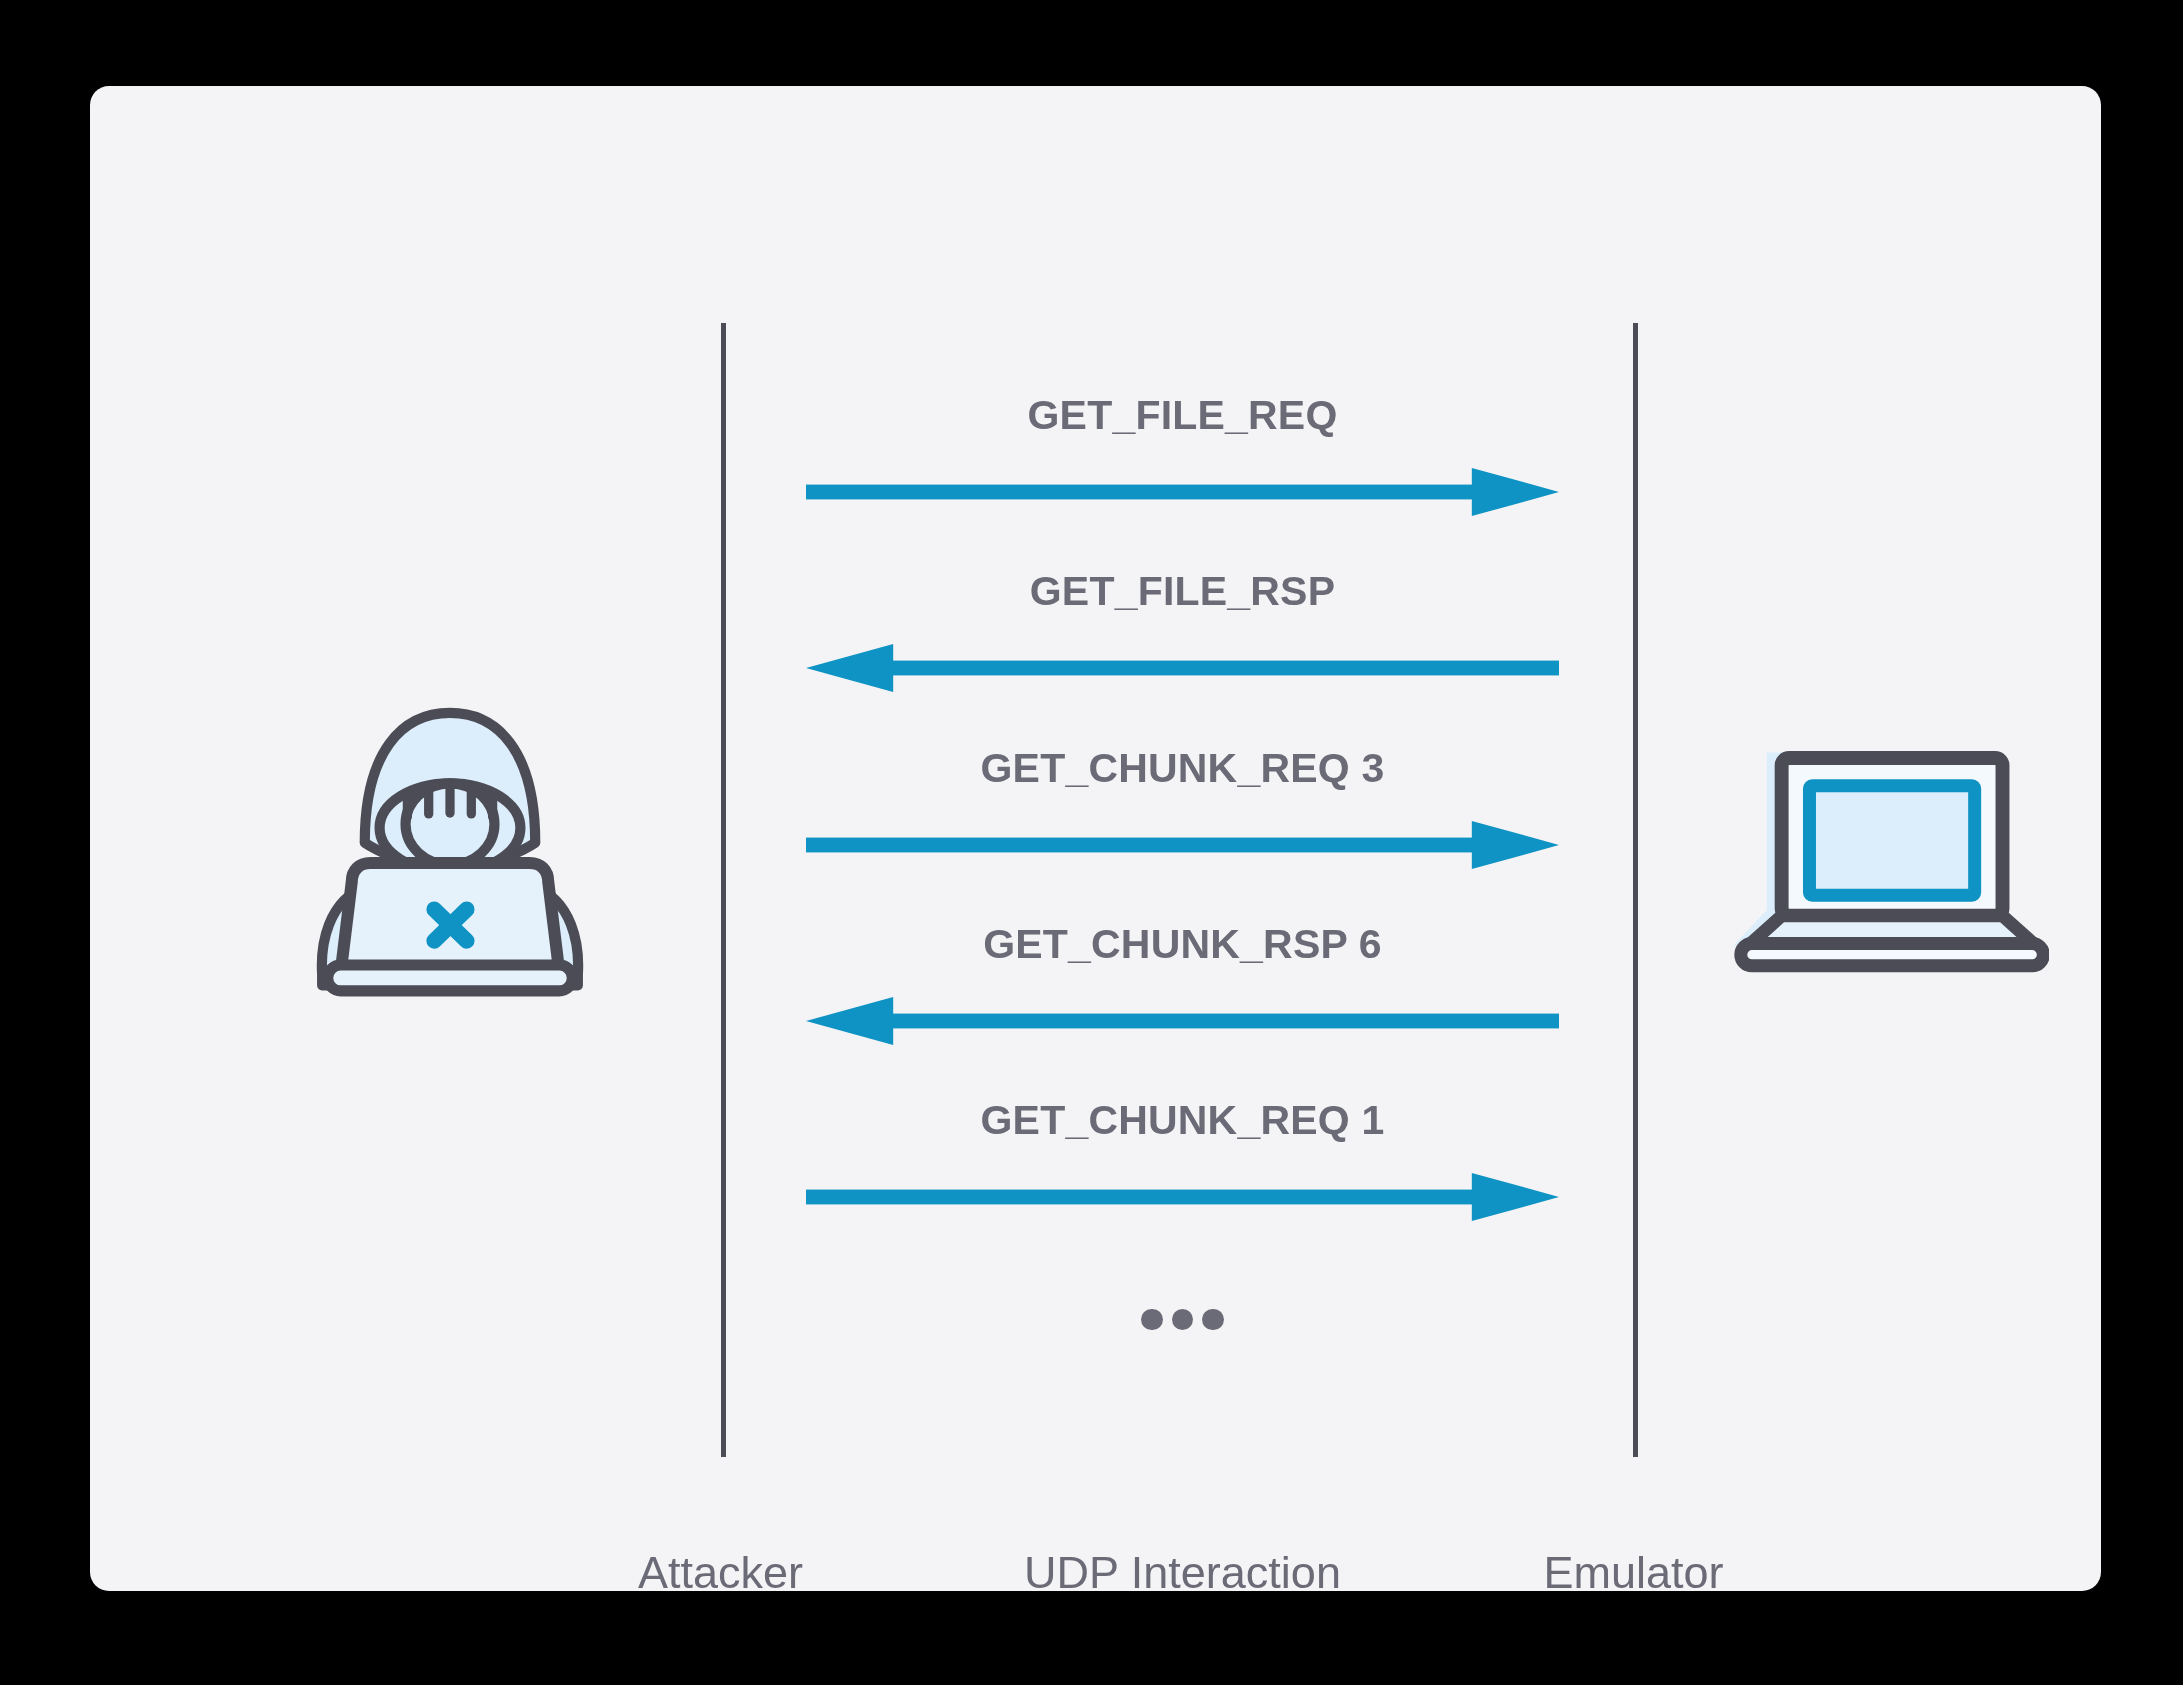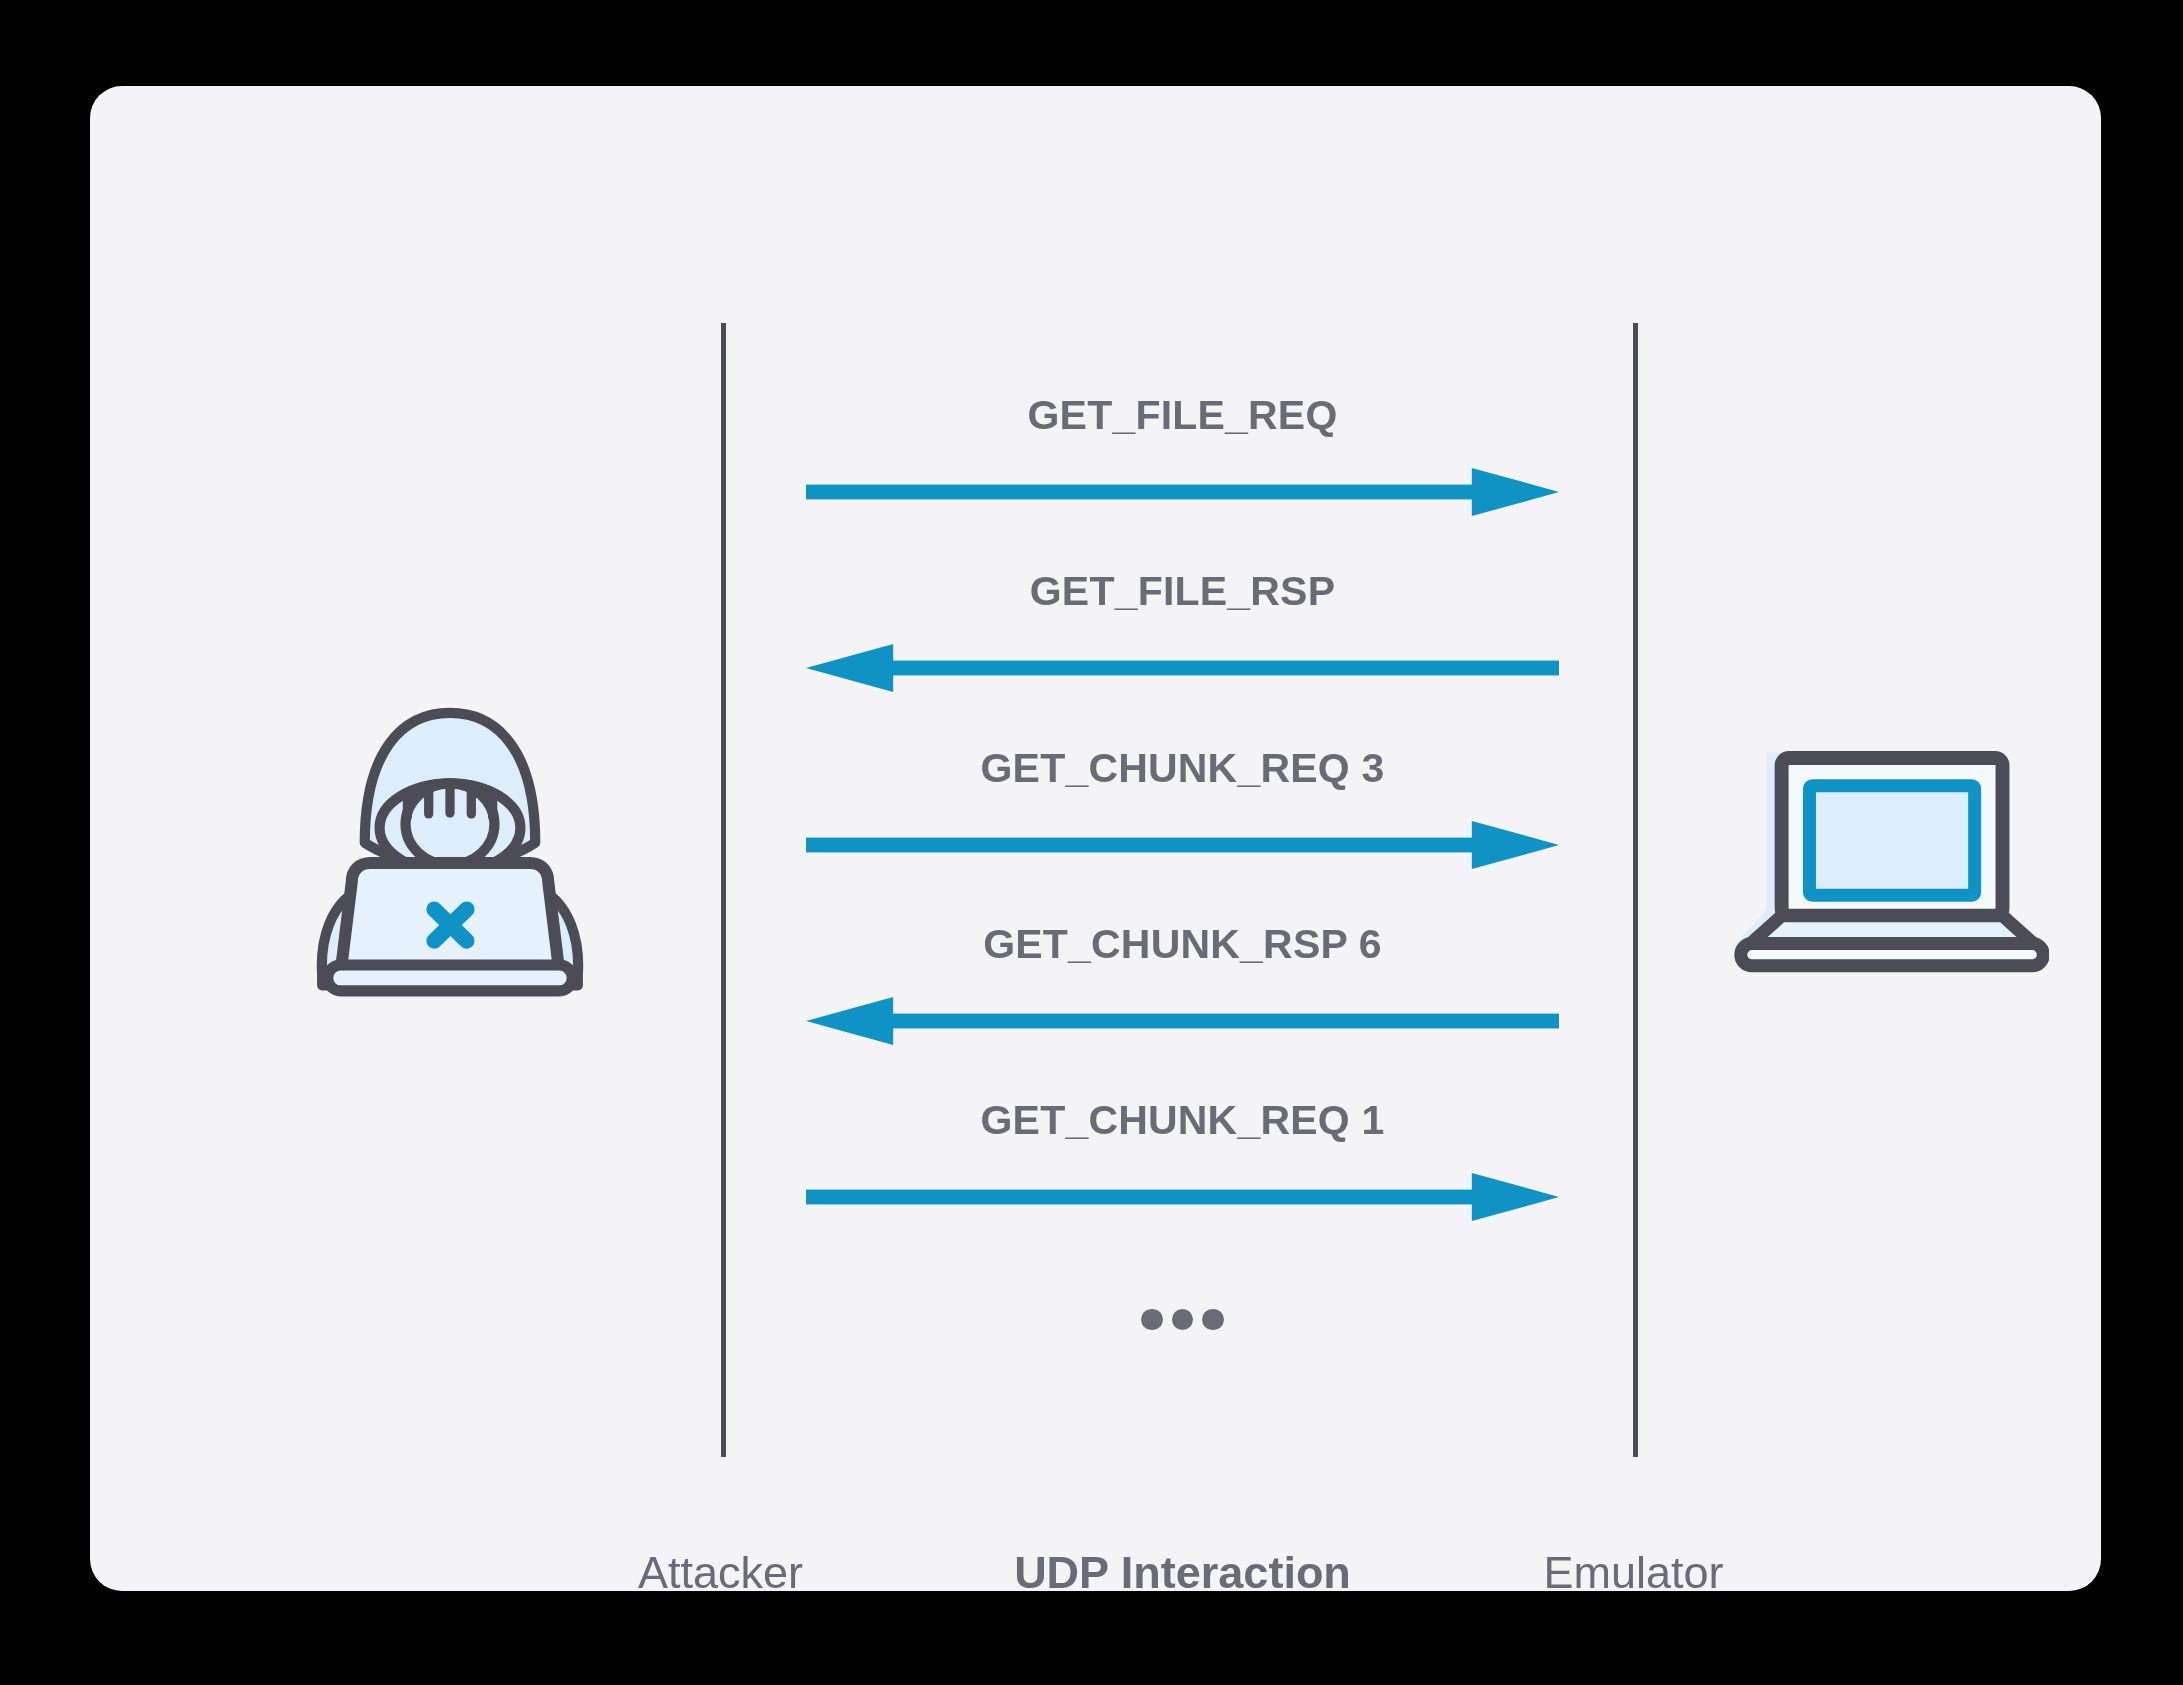--- a/index.html
+++ b/index.html
@@ -21,21 +21,21 @@
     background: #000000;
   }
 
   #card {
     position: absolute;
     left: 90px;
     top: 86px;
     width: 2011px;
     height: 1505px;
     background: #f4f4f6;
-    border-radius: 32px;
+    border-radius: 19px;
   }
 
   
   .lifeline {
     position: absolute;
     width: 4.6px;
     background: #4c4c57;
     top: 237px;
     height: 1134px;
   }
@@ -90,21 +90,21 @@
   
   .axis-label {
     position: absolute;
     top: 1461px;
     font-size: 45px;
     color: #6b6b78;
     text-align: center;
     white-space: nowrap;
   }
   #label-attacker  { left: 445px;  width: 371px; }
-  #label-udp       { left: 814px;  width: 557px; font-weight: bold; }
+  #label-udp       { left: 814px;  width: 557px; }
   #label-emulator  { left: 1358px; width: 371px; }
 
   
   #icon-attacker {
     position: absolute;
     left: 221px;
     top: 601px;
     width: 278px;
     height: 315px;
   }

